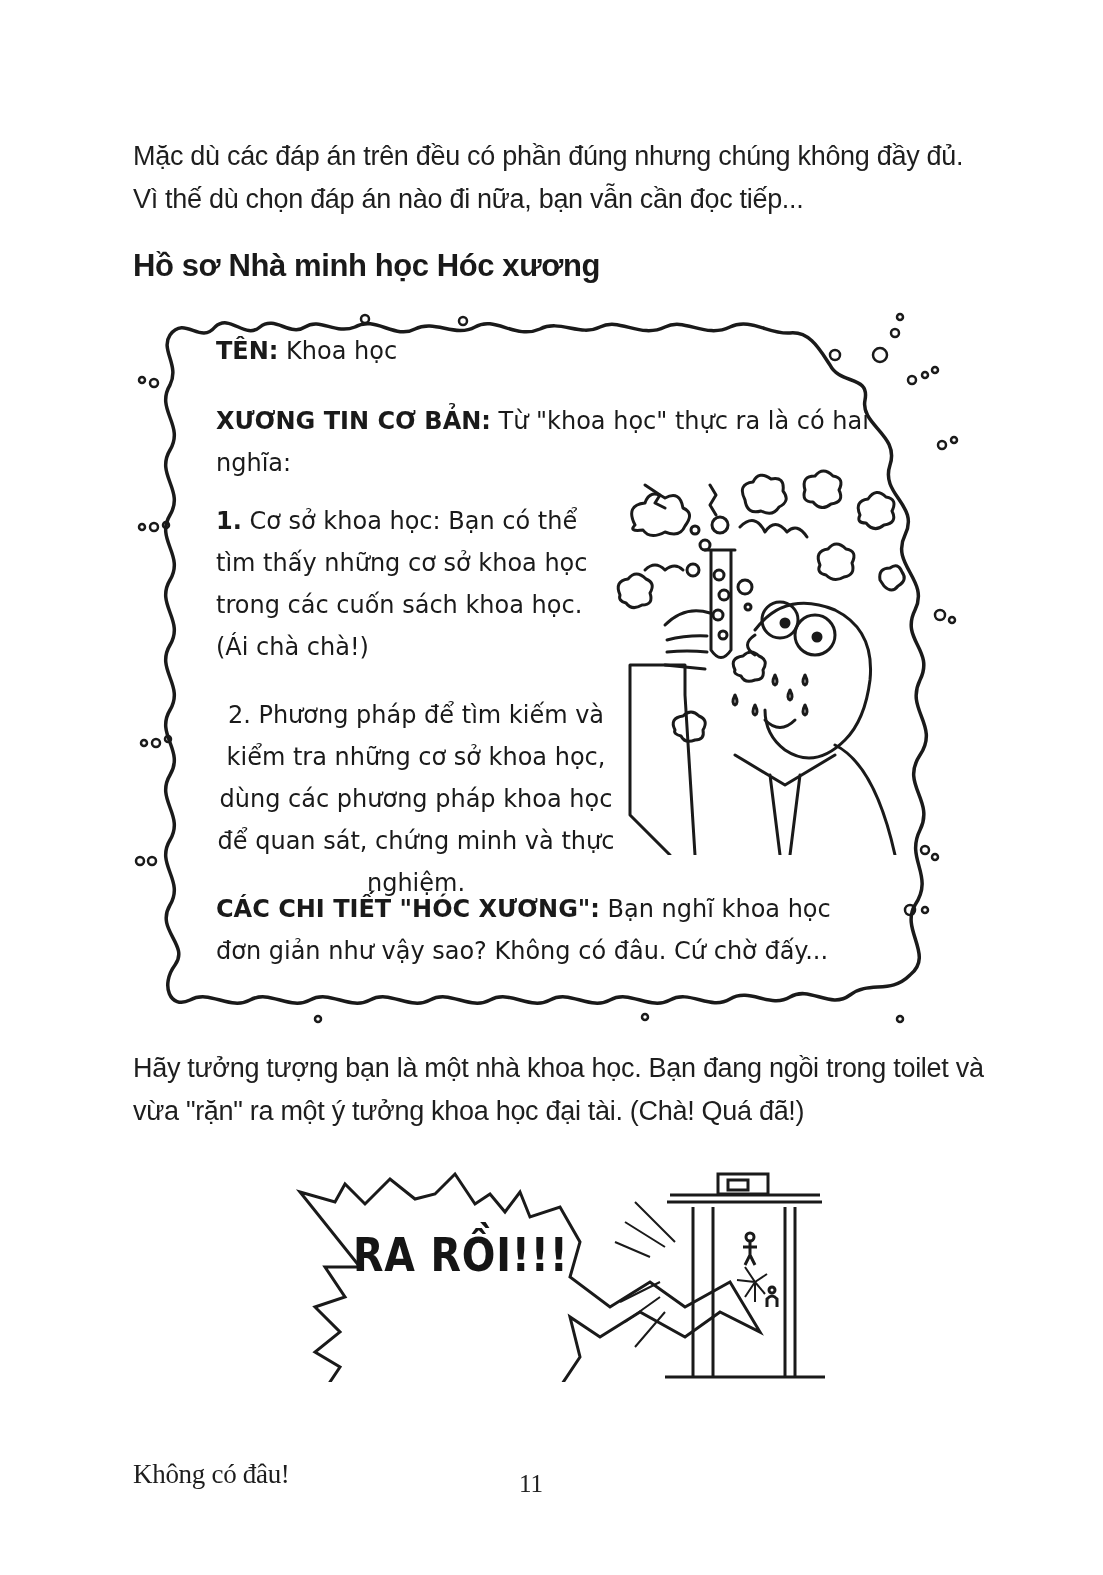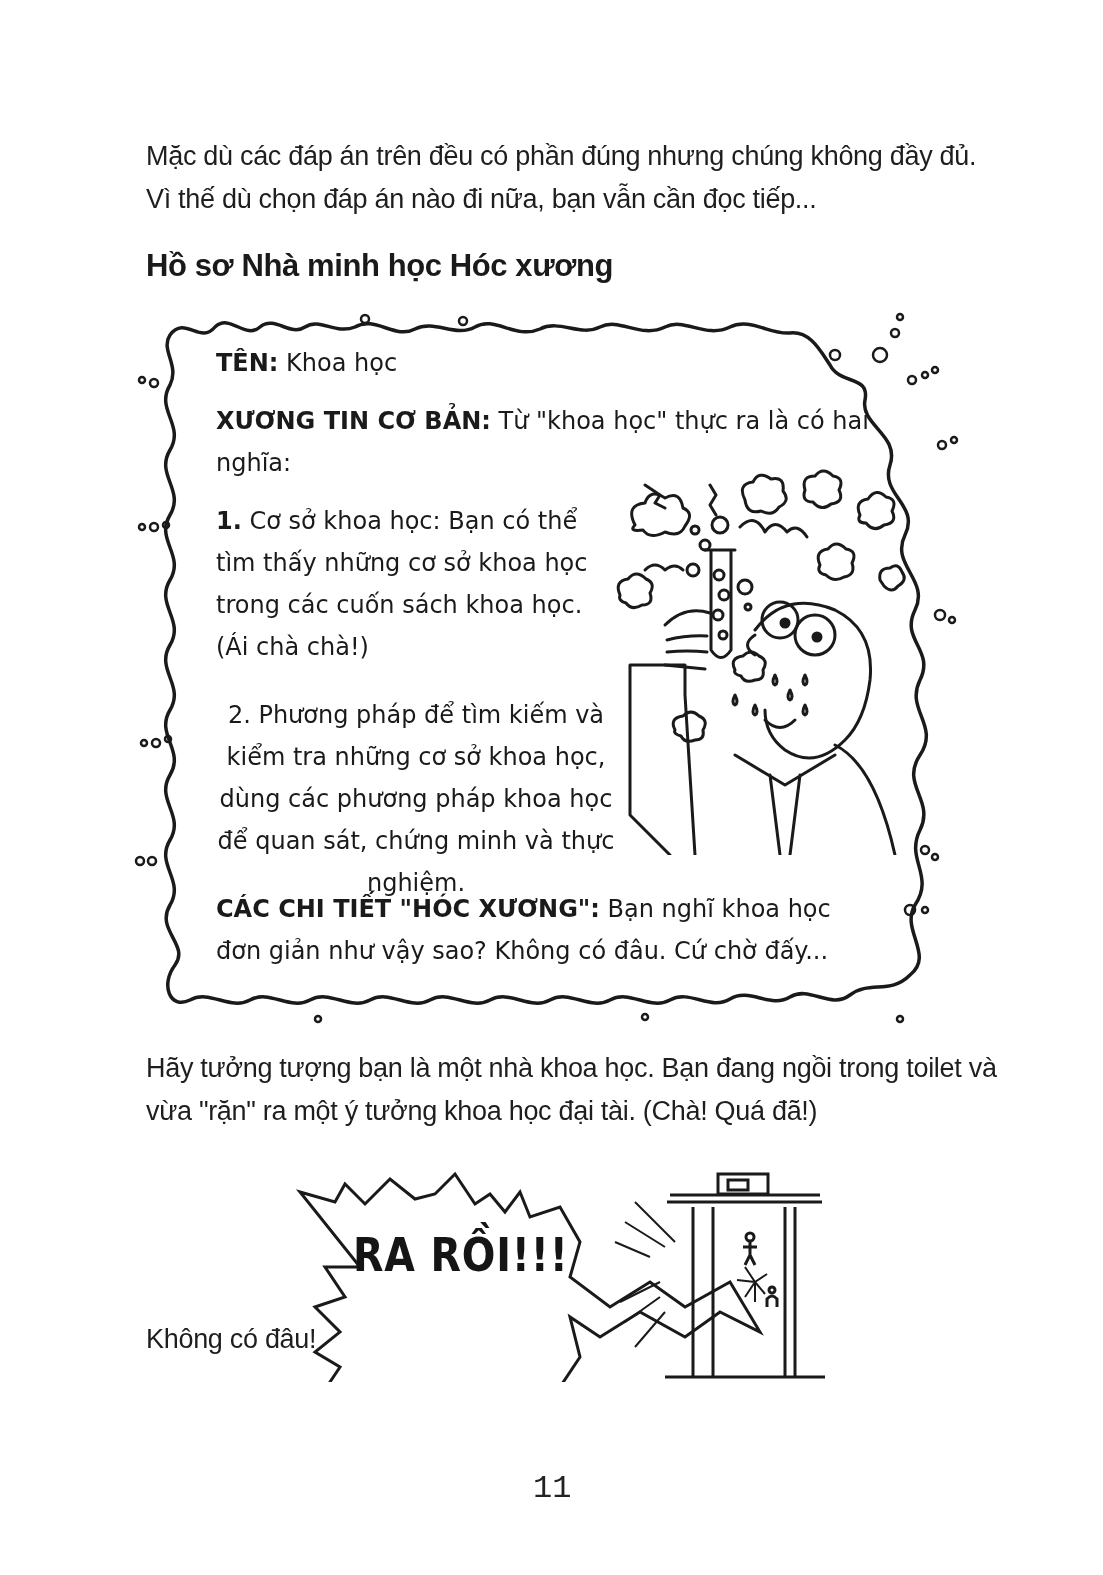--- a/index.html
+++ b/index.html
@@ -1,44 +1,44 @@
 <!DOCTYPE html>
 <html><head>
 <meta charset="utf-8">
 <style>
   html, body { margin:0; padding:0; background:#ffffff; }
   body { width:1103px; height:1575px; position:relative; overflow:hidden; color:#1a1a1a; }
-  .sans { font-family:"Liberation Sans", "DejaVu Sans", sans-serif;margin-left:13px; }
+  .sans { font-family:"Liberation Sans", "DejaVu Sans", sans-serif; }
   .comic { font-family:"DejaVu Sans", sans-serif; }
   .serif { font-family:"Liberation Serif", "DejaVu Serif", serif; }
 
   .para { position:absolute; left:133px; font-size:27px; line-height:43px; letter-spacing:-0.3px; color:#1e1e1e; }
   #intro { top:135px; width:860px; }
   #heading { position:absolute; left:133px; top:248px; font-size:31px; font-weight:bold; letter-spacing:-0.4px; color:#1a1a1a; }
 
   #profile-frame { position:absolute; left:130px; top:305px; width:830px; height:720px; }
   #profile-frame svg { position:absolute; left:0; top:0; }
 
   .box-text { position:absolute; left:216px; font-size:24px; line-height:42px; color:#1a1a1a; }
   .box-text b { font-weight:bold; }
-  #name-line { top:342px; }
+  #name-line { top:330px; }
   #info-line { top:400px; width:660px; }
   #item1 { top:500px; width:400px; }
   #item2 { top:694px; width:400px;text-align:center; }
   #details { top:888px; width:660px; }
 
   #scientist { position:absolute; left:605px; top:455px; width:310px; height:400px; }
 
   #story { top:1047px; width:860px; }
 
   #comic-panel { position:absolute; left:265px; top:1162px; width:560px; height:220px; }
   #shout-text { position:absolute; left:353px; top:1228px; font-size:46px; font-weight:bold; letter-spacing:1px; color:#151515; transform:scaleX(0.86); transform-origin:left center; }
 
-  #punchline { top:1318px; }
-  #page-number { position:absolute; left:533px; top:1470px; font-size:32px; color:#222;font-family:Liberation Mono, monospace; }
+  #punchline { top:1453px;font-family:Liberation Serif, serif; }
+  #page-number { position:absolute; left:519px; top:1470px; font-size:25px; color:#222; }
 </style>
 </head>
 <body>
 
 <div id="intro" class="para sans">Mặc dù các đáp án trên đều có phần đúng nhưng chúng không đầy đủ. Vì thế dù chọn đáp án nào đi nữa, bạn vẫn cần đọc tiếp...</div>
 
 <div id="heading" class="sans">Hồ sơ Nhà minh học Hóc xương</div>
 
 <div id="profile-frame">
   <svg width="830" height="720" viewBox="0 0 830 720">

